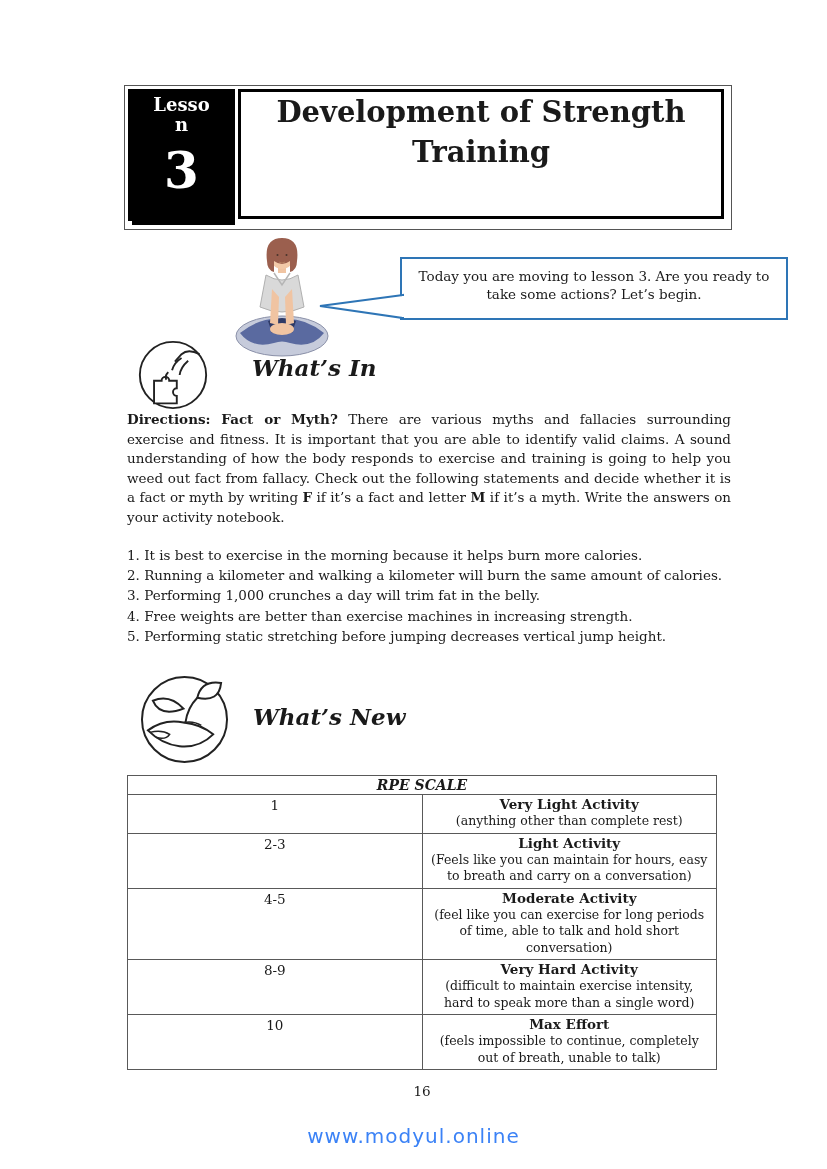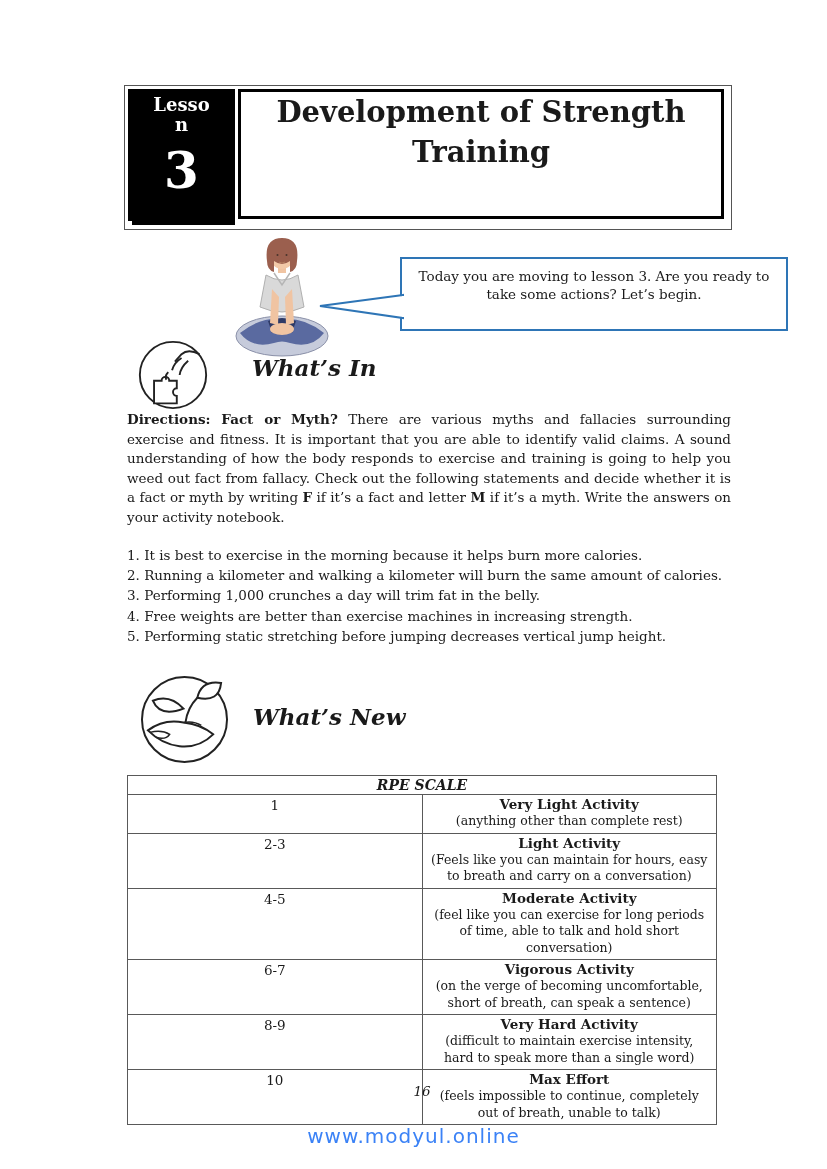--- a/index.html
+++ b/index.html
@@ -27,21 +27,21 @@
     display:flex; justify-content:center;
   }
   .title-box .page-title {
     font-weight:bold; font-size:29px; line-height:40px; text-align:center;
     margin-top:0; width:440px;
   }
 
   
   .character { position:absolute; left:232px; top:237px; width:100px; height:122px; }
   .bubble {
-    position:absolute; left:400px; top:257px; width:388px; height:74px;
+    position:absolute; left:400px; top:257px; width:388px; height:63px;
     border:2px solid #2e75b6; background:#fff; box-sizing:border-box;
     text-align:center; font-size:13.5px; line-height:18px; padding:8px 16px 0 16px;
   }
   .bubble-pointer { position:absolute; left:318px; top:291px; width:86px; height:31px; z-index:2; }
 
   
   .section-icon-in  { position:absolute; left:137px; top:339px; width:72px; height:72px; }
   .heading-in  { position:absolute; left:252px; top:354px; font-size:23px; font-weight:bold; font-style:italic; }
   .section-icon-new { position:absolute; left:140px; top:675px; width:89px; height:89px; }
   .heading-new { position:absolute; left:253px; top:703px; font-size:23px; font-weight:bold; font-style:italic; }
@@ -61,21 +61,21 @@
     border-collapse:collapse; table-layout:fixed;
   }
   .rpe-table th, .rpe-table td { border:1px solid #595959; }
   .rpe-table th { font-size:14px; font-weight:bold; text-align:center; padding:1px 0;font-style:italic; }
   .rpe-table td.scale { width:50px; text-align:center; vertical-align:top; font-size:13.5px; padding-top:2px; }
   .rpe-table td.desc  { text-align:center; padding:1px 6px 3px 6px; }
   .act-title { font-weight:bold; font-size:13.5px; line-height:17px; }
   .act-desc  { font-size:12.5px; line-height:16.5px; }
 
   
-  .page-number { position:absolute; left:127px; top:1083px; width:590px; text-align:center; font-size:13.5px;font-style:italic; }
+  .page-number { position:absolute; left:127px; top:1083px; width:590px; text-align:center; font-size:13.5px; }
   .watermark {
     position:absolute; left:0; top:1124px; width:827px; text-align:center;
     font-family:"DejaVu Sans", sans-serif; font-size:20px; letter-spacing:1px; color:#3b82f6;
   }
 </style>
 </head>
 <body>
 
 <div class="page">
 
@@ -171,27 +171,20 @@
         </td>
       </tr>
       <tr>
         <td class="scale">4-5</td>
         <td class="desc">
           <div class="act-title">Moderate Activity</div>
           <div class="act-desc">(feel like you can exercise for long periods of time, able to talk and hold short conversation)</div>
         </td>
       </tr>
       <tr>
-        <td class="scale">6-7</td>
-        <td class="desc">
-          <div class="act-title">Vigorous Activity</div>
-          <div class="act-desc">(on the verge of becoming uncomfortable, short of breath, can speak a sentence)</div>
-        </td>
-      </tr>
-      <tr>
         <td class="scale">8-9</td>
         <td class="desc">
           <div class="act-title">Very Hard Activity</div>
           <div class="act-desc">(difficult to maintain exercise intensity, hard to speak more than a single word)</div>
         </td>
       </tr>
       <tr>
         <td class="scale">10</td>
         <td class="desc">
           <div class="act-title">Max Effort</div>

